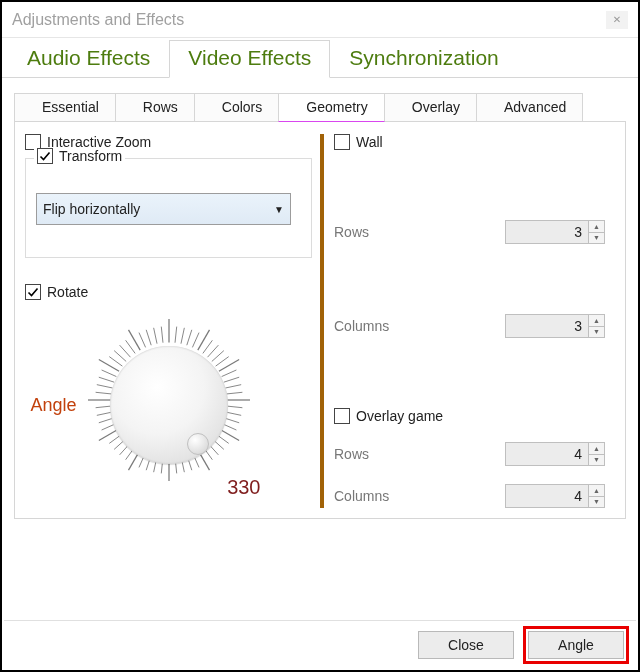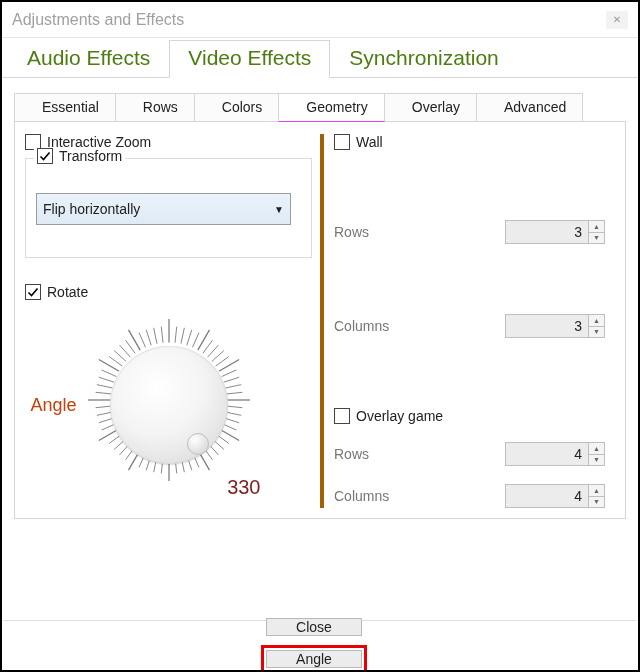--- a/index.html
+++ b/index.html
@@ -239,21 +239,20 @@
     position: absolute;
     left: 2px; right: 2px; bottom: 2px;
     height: 48px;
     border-top: 1px solid #e0e0e0;
     display: flex;
     justify-content: flex-end;
     align-items: center;
     gap: 14px;
     padding-right: 12px;
     background: #fff;
-    flex-direction: column;
   }
   .btn {
     min-width: 96px;
     height: 28px;
     border: 1px solid #b9b9b9;
     background: #ececec;
     font-size: 14px;
     display: flex;
     align-items: center;
     justify-content: center;

